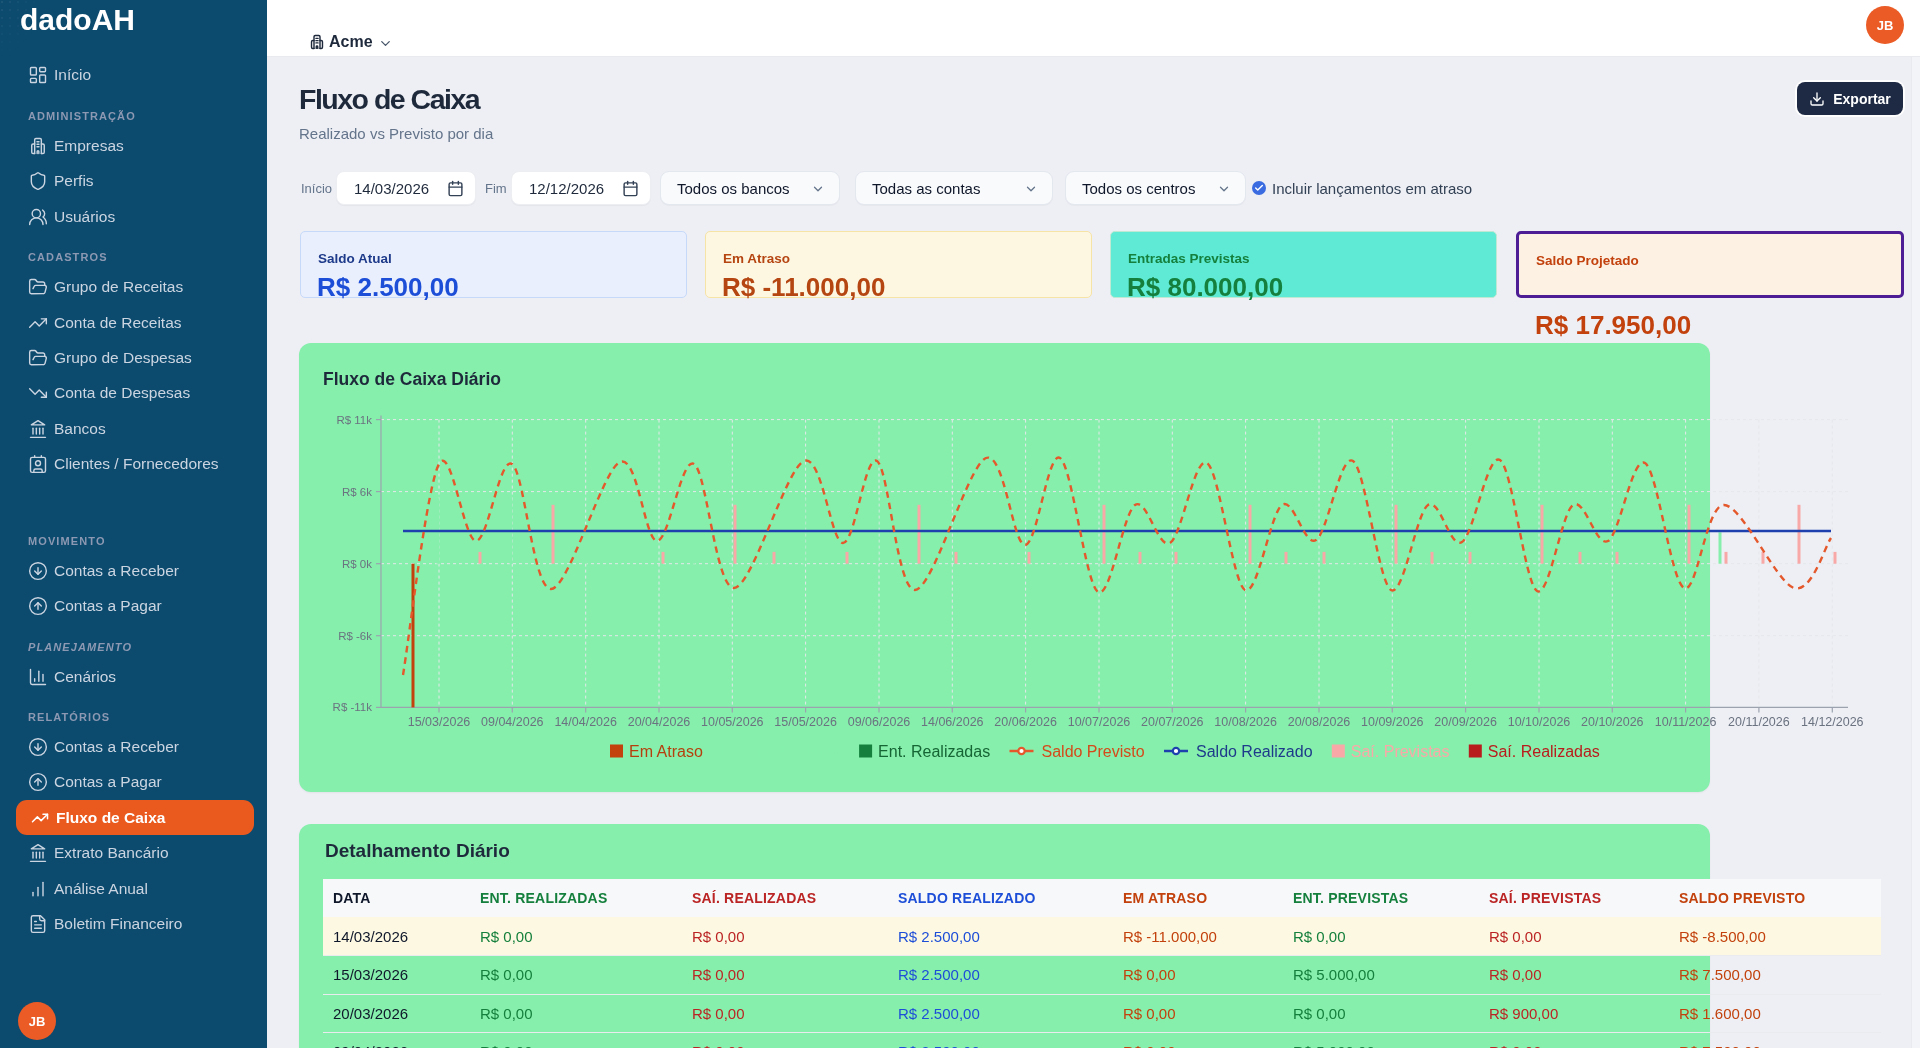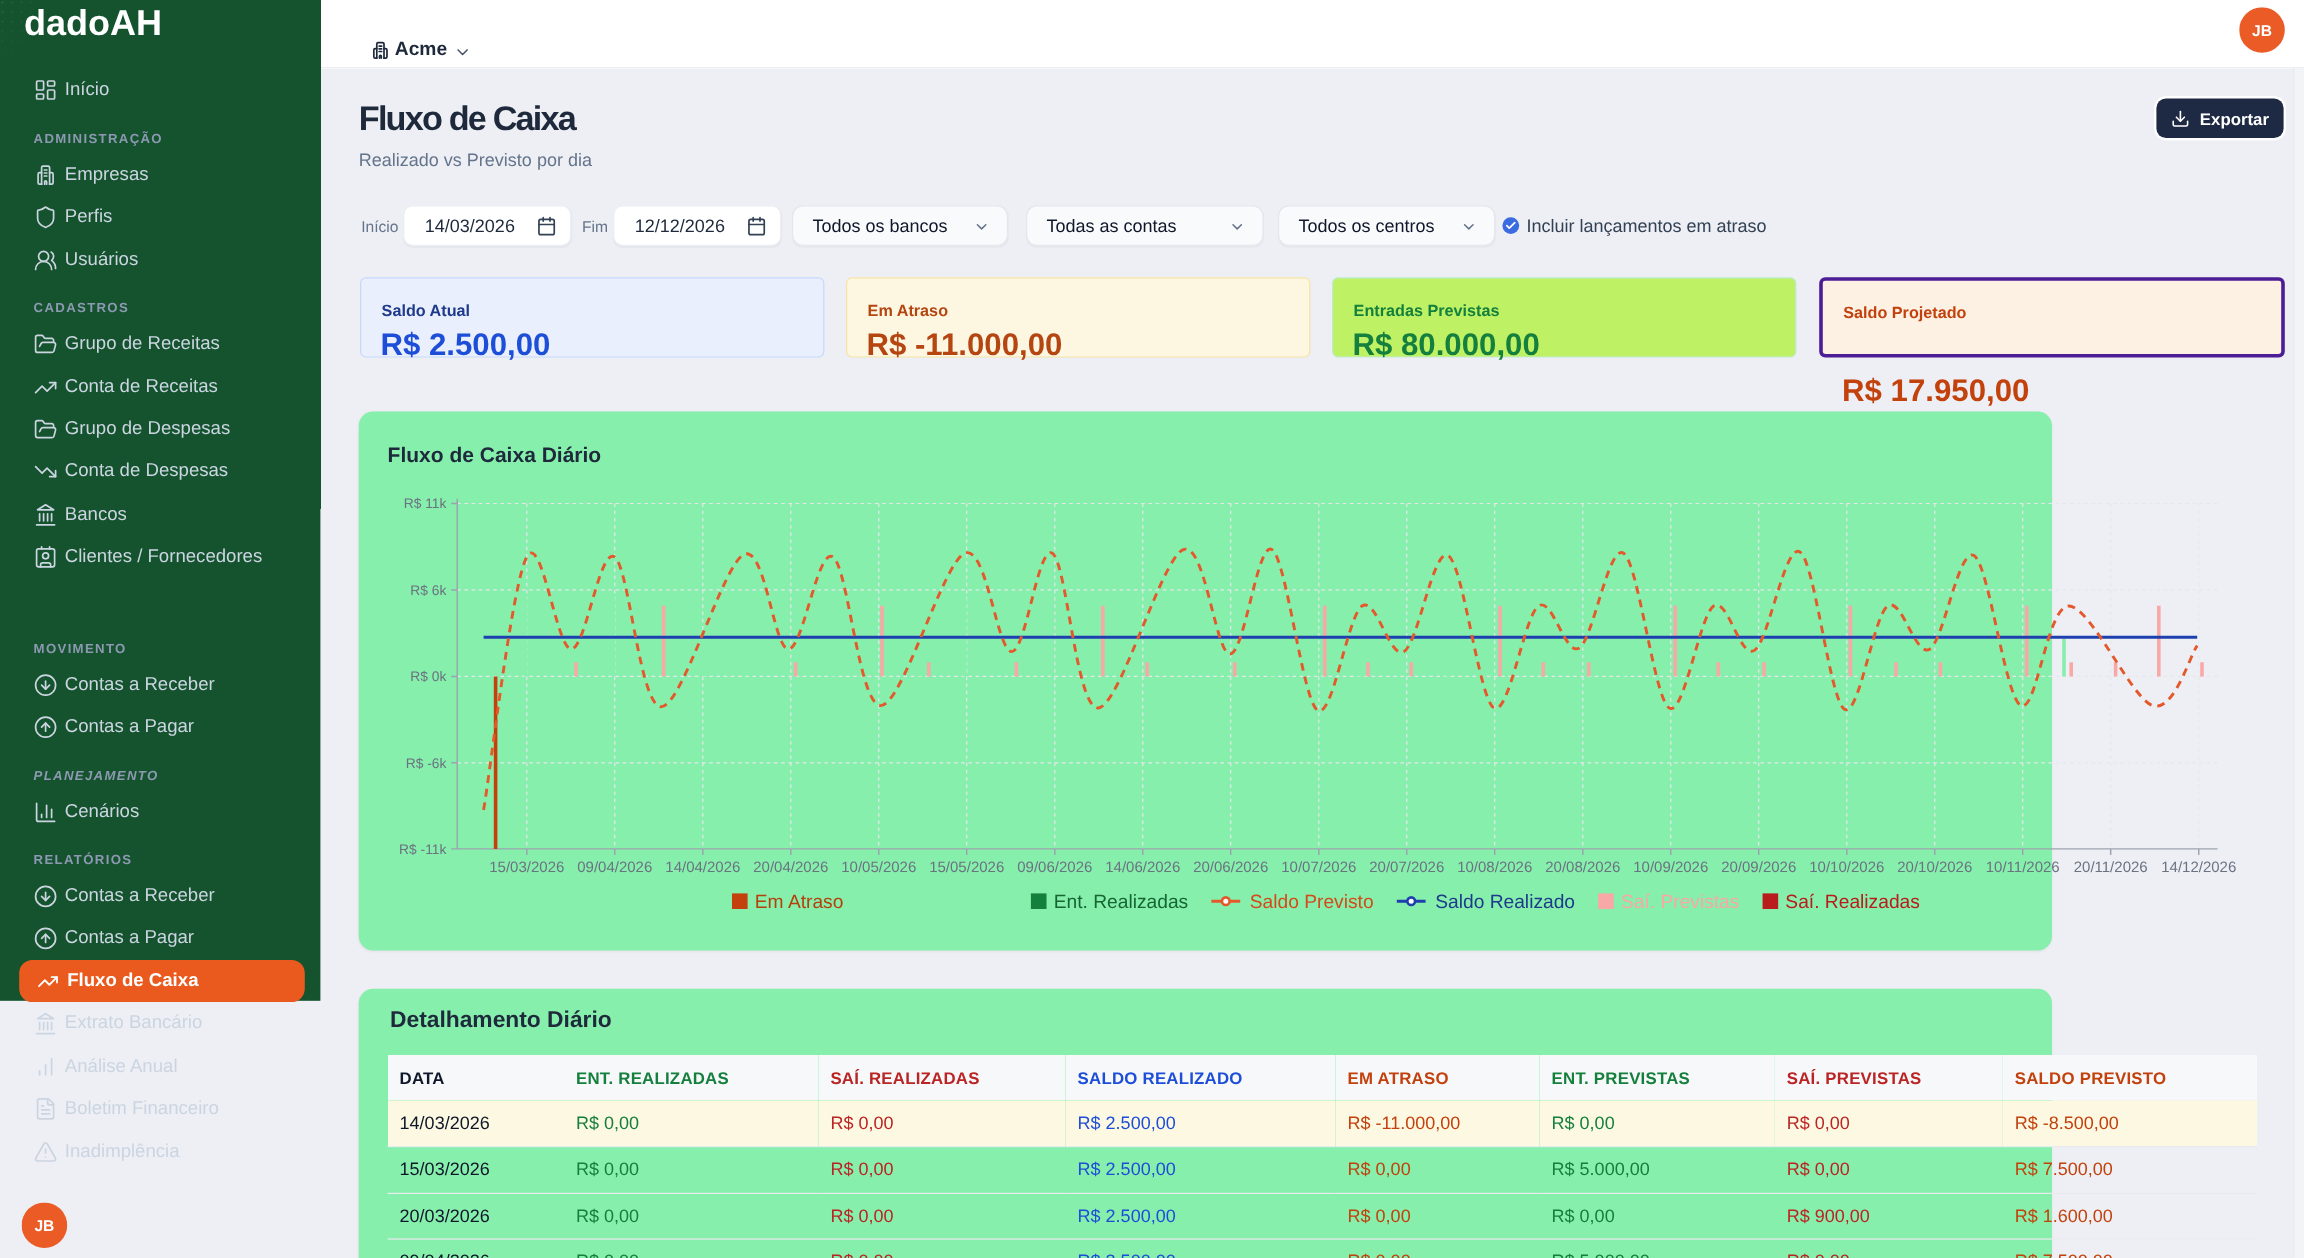--- a/index.html
+++ b/index.html
@@ -1,19 +1,19 @@
 <!DOCTYPE html>
 <html lang="pt-BR"><head>
 <meta charset="utf-8">
 <title>Fluxo de Caixa</title>
 <style>
 * { margin:0; padding:0; box-sizing:border-box; }
 html,body { width:1920px; height:1048px; overflow:hidden; font-family:"Liberation Sans", sans-serif; background:#edeff4; }
 
-.sidebar { position:fixed; left:0; top:0; width:267px; height:834px; background:#14532d; z-index:20; }
+.sidebar { position:fixed; left:0; top:0; width:267px; height:1048px; background:#0c4a6e; z-index:20; }
 .logo { position:absolute; left:20px; top:3px; color:#fff; font-size:30px; font-weight:700; letter-spacing:0px; }
 .nav-item { position:absolute; left:0; width:267px; height:36px; display:flex; align-items:center; color:#cbd5e1; font-size:15.5px; }
 .nav-item svg { position:absolute; left:28px; width:20px; height:20px; }
 .nav-item span { position:absolute; left:54px; }
 .nav-sec { position:absolute; left:28px; color:#8d99b2; font-size:11px; font-weight:700; letter-spacing:1.1px; height:14px; line-height:14px; }
 .pill { position:absolute; left:16px; top:800px; width:238px; height:35px; background:#ea5a1f; border-radius:11px; display:flex; align-items:center; color:#fff; font-weight:700; font-size:15.5px; }
 .pill svg { position:absolute; left:15px; width:18px; height:18px; }
 .pill span { position:absolute; left:40px; }
 .avatar-b { position:absolute; left:18px; top:1002px; width:38px; height:38px; border-radius:50%; background:#ea5b26; color:#fff; font-size:13px; font-weight:700; display:flex; align-items:center; justify-content:center; }
 
@@ -216,28 +216,20 @@
   <div class="nav-item" style="top:906px;">
       <svg viewBox="0 0 24 24" fill="none" stroke="#cbd5e1" stroke-width="1.7" stroke-linecap="round" stroke-linejoin="round">
         <path d="M15 2H6a2 2 0 0 0-2 2v16a2 2 0 0 0 2 2h12a2 2 0 0 0 2-2V7Z"></path>
         <path d="M14 2v4a2 2 0 0 0 2 2h4"></path>
         <path d="M10 9H8"></path>
         <path d="M16 13H8"></path>
         <path d="M16 17H8"></path>
       </svg>
       <span>Boletim Financeiro</span>
     </div>
-  <div class="nav-item" style="top:941.5px;">
-      <svg viewBox="0 0 24 24" fill="none" stroke="#cbd5e1" stroke-width="1.7" stroke-linecap="round" stroke-linejoin="round">
-        <path d="m21.73 18-8-14a2 2 0 0 0-3.48 0l-8 14A2 2 0 0 0 4 21h16a2 2 0 0 0 1.73-3Z"></path>
-        <path d="M12 9v4"></path>
-        <path d="M12 17h.01"></path>
-      </svg>
-      <span>Inadimplência</span>
-    </div>
   <div class="pill">
     <svg viewBox="0 0 24 24" fill="none" stroke="#fff" stroke-width="2" stroke-linecap="round" stroke-linejoin="round">
         <polyline points="22 7 13.5 15.5 8.5 10.5 2 17"></polyline>
         <polyline points="16 7 22 7 22 13"></polyline>
       </svg>
     <span>Fluxo de Caixa</span>
   </div>
   <div class="avatar-b">JB</div>
 </div>
 
@@ -316,21 +308,21 @@
 <div class="chklabel">Incluir lançamentos em atraso</div>
 
 <div class="card" style="left:300px; width:387px; background:#e9effc; border:1px solid #c7d9f9;">
   <div class="lbl" style="color:#1e3a8a;">Saldo Atual</div>
   <div class="val" style="color:#1d4ed8;">R$ 2.500,00</div>
 </div>
 <div class="card" style="left:705px; width:387px; background:#fdf7e2; border:1px solid #f6e3a6;">
   <div class="lbl" style="color:#b54511;">Em Atraso</div>
   <div class="val" style="color:#b54511;">R$ -11.000,00</div>
 </div>
-<div class="card" style="left:1110px; width:387px; background:#bef264; border:1px solid #bfe9d3;">
+<div class="card" style="left:1110px; width:387px; background:#5eead4; border:1px solid #bfe9d3;">
   <div class="lbl" style="color:#15803d;">Entradas Previstas</div>
   <div class="val" style="color:#15803d;">R$ 80.000,00</div>
 </div>
 <div class="card" style="left:1516px; width:388px; background:#fdf1e3; border:3px solid #4c1d95;">
   <div class="lbl" style="color:#c2410c;">Saldo Projetado</div>
   <div class="val" style="color:#c2410c;margin-top:36px;">R$ 17.950,00</div>
 </div>
 
 <div class="wcard" style="top:343px; height:449px;">
 <svg id="chart" width="1605" height="449" viewBox="0 0 1605 449" font-family="Liberation Sans, sans-serif">

